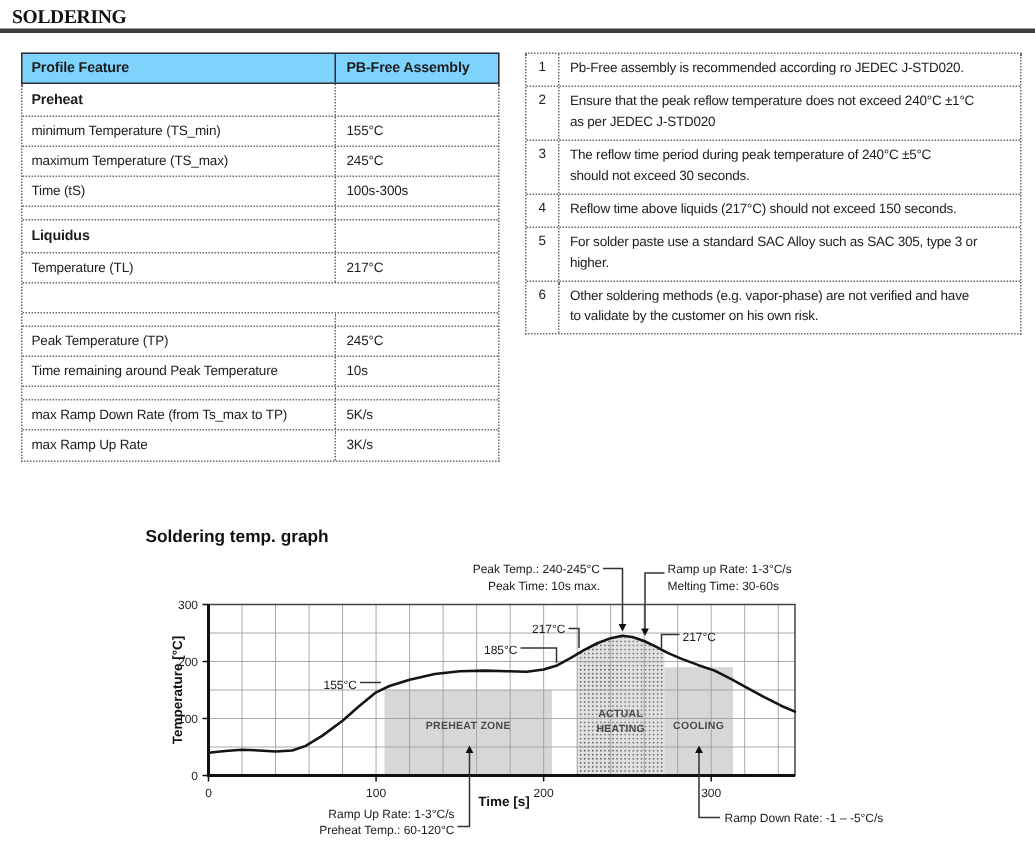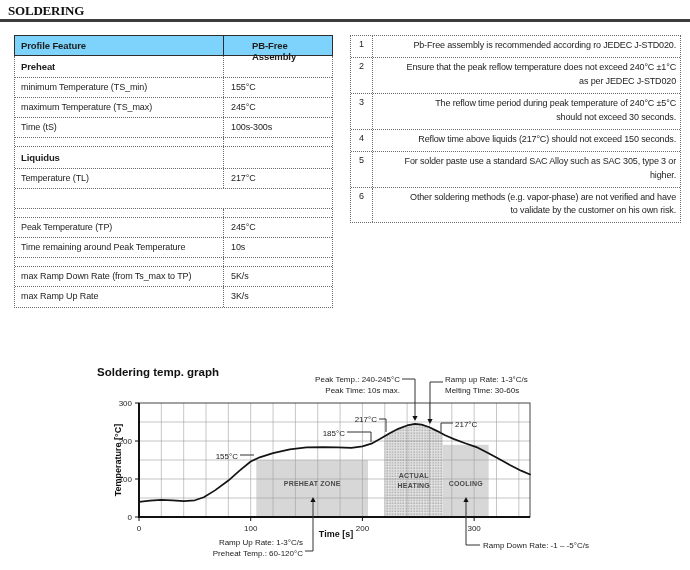--- a/index.html
+++ b/index.html
@@ -8,40 +8,40 @@
   #page { position:relative; width:690px; height:570px; background:#ffffff; overflow:hidden; }
 
   
   #page-title { position:absolute; left:8px; top:3px; font-size:13px; font-weight:bold; letter-spacing:-0.2px; color:#111;font-family:Liberation Serif, serif; }
   #title-rule { position:absolute; left:0; top:19px; width:690px; height:3px; background:#3d3d3d; }
 
   
   #profile-table { position:absolute; left:14px; top:35px; width:319px; font-size:9px; letter-spacing:-0.1px; }
   #profile-table .hdr { display:flex; border:1px solid #2e2e2e; height:21px; font-weight:bold; font-size:9.5px; background:#7dd3fc; }
   #profile-table .hdr .c1 { width:209px; border-right:1px solid #2e2e2e; padding:4px 0 0 6px; }
-  #profile-table .hdr .c2 { flex:1; padding:4px 0 0 7px;margin-left:21px; }
+  #profile-table .hdr .c2 { flex:1; padding:4px 0 0 7px; }
   #profile-table .body { border-left:1px dotted #6a6a6a; border-right:1px dotted #6a6a6a; border-bottom:1px dotted #6a6a6a; }
   .p-row { display:flex; height:20px; border-bottom:1px dotted #6a6a6a; }
   .p-row:last-child { border-bottom:none; }
   .p-row .c1 { width:209px; border-right:1px dotted #6a6a6a; padding:4px 0 0 6px; white-space:nowrap; overflow:hidden; }
   .p-row .c2 { flex:1; padding:4px 0 0 7px; white-space:nowrap; }
   .p-row.sect { height:22px;justify-content:center; }
   .p-row.sect .c1 { font-weight:bold; font-size:9.5px; padding-top:5px; }
   .p-row.gap { height:9px; }
   .p-row.gap .c1 { padding:0; }
 
   
   #notes-table { position:absolute; left:350px; top:35px; width:331px; border:1px dotted #6a6a6a; font-size:9px; letter-spacing:-0.15px; }
   .n-row { display:flex; border-bottom:1px dotted #6a6a6a; }
   .n-row:last-child { border-bottom:none; }
   .n-num { width:22px; border-right:1px dotted #6a6a6a; text-align:center; padding-top:3px; color:#222; }
-  .n-text { flex:1; padding:3px 4px 4px 7px; line-height:1.55; white-space:pre-line; color:#1d1d1d;text-align:right; }
-
-  
-  #chart-title { position:absolute; left:97px; top:366px; font-size:11.5px; font-weight:bold; color:#111; }
+  .n-text { flex:1; padding:3px 4px 4px 7px; line-height:1.55; white-space:pre-line; color:#1d1d1d; }
+
+  
+  #chart-title { position:absolute; left:97px; top:352px; font-size:11.5px; font-weight:bold; color:#111; }
   #chart-svg { position:absolute; left:0; top:0; width:690px; height:570px; pointer-events:none; }
   #chart-svg text { font-family:"Liberation Sans", sans-serif; }
   .tick-label { font-size:8px; fill:#1c1c1c; }
   .axis-title { font-size:9px; font-weight:bold; fill:#111; }
   .zone-label { font-size:7px; font-weight:bold; fill:#4a4a4a; letter-spacing:0.2px; }
   .ann-text { font-size:8px; fill:#1a1a1a; }
 </style>
 </head>
 <body>
 

